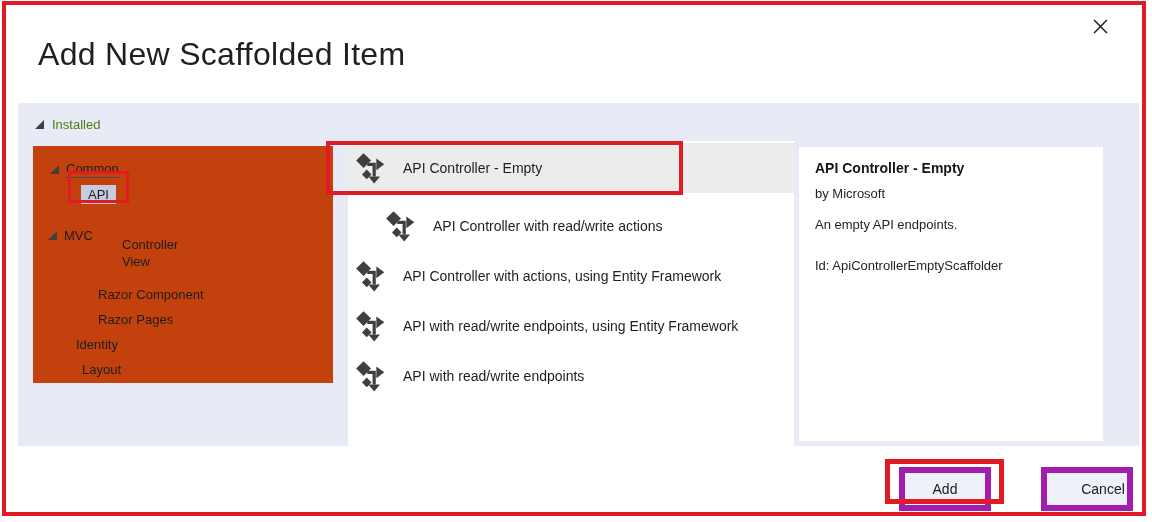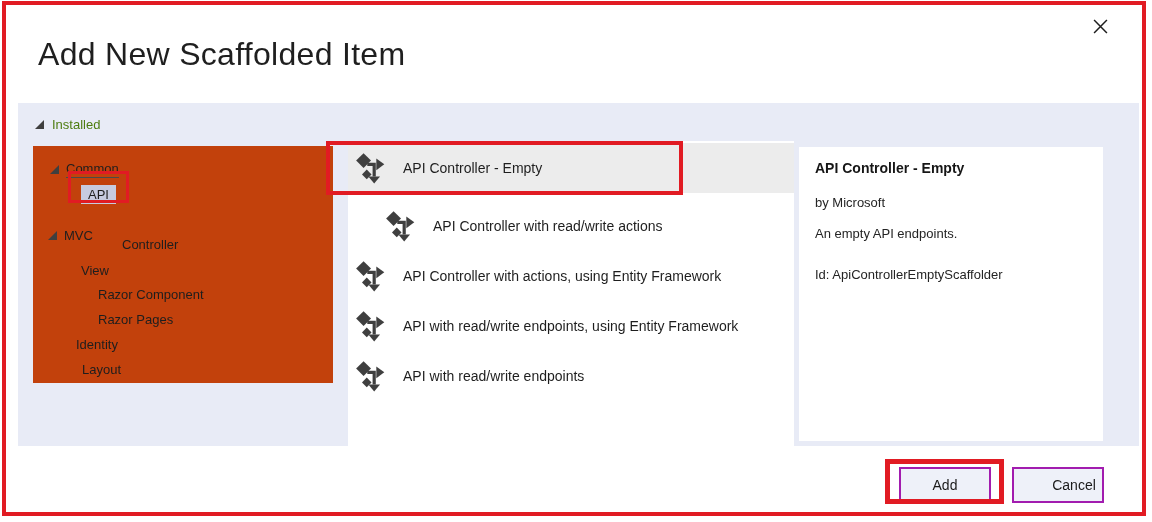--- a/index.html
+++ b/index.html
@@ -29,29 +29,29 @@
   .tree-sel { background:#c7cbdf; padding:2px 7px; }
   .u-line { border-bottom:1px solid #4a4a4a; padding-bottom:1px; }
 
   .list-panel { position:absolute; left:330px; top:38px; width:446px; height:306px; background:#ffffff; }
   .list-row { position:relative; height:50px; display:flex; align-items:center; gap:15px; padding-left:6px; font-size:14px; color:#1e1e1e; cursor:default; }
   .list-row.selected { background:#ececec; }
   .row-gap { margin-top:8px;padding-left:36px; }
 
   .details-panel { position:absolute; left:781px; top:44px; width:304px; height:294px; background:#ffffff; padding:13px 14px 0 16px; font-size:13px; color:#242424; }
   .details-title { font-size:14px; font-weight:bold; color:#161616; }
-  .details-by { margin-top:19px; }
+  .details-by { margin-top:10px; }
   .details-ver { margin-top:3px; }
   .details-desc { margin-top:16px; }
   .details-id { margin-top:26px; }
 
   
-  .btn { position:absolute; width:92px; height:36px; background:#eef1f9; border:2px solid #a21caf; font-family:"Liberation Sans", sans-serif; font-size:14px; color:#1b1b1b; cursor:pointer; display:flex; align-items:center; justify-content:center;text-align:right; }
+  .btn { position:absolute; width:92px; height:44px; background:#eef1f9; border:6px solid #a21caf; font-family:"Liberation Sans", sans-serif; font-size:14px; color:#1b1b1b; cursor:pointer; display:flex; align-items:center; justify-content:center;text-align:right; }
   .btn-add    { left:899px; top:467px; }
-  .btn-cancel { left:1012px; top:467px;padding-left:32px; }
+  .btn-cancel { left:1041px; top:467px;padding-left:32px; }
 
   .exp-icon { display:inline-block; width:9px; height:9px; flex:none; }
   .scaffold-icon { width:34px; height:34px; flex:none; }
 </style>
 </head>
 <body>
 
 <svg width="0" height="0" style="position:absolute">
   <defs>
     <g id="expander">
@@ -103,21 +103,21 @@
         <svg class="exp-icon" viewBox="0 0 10 10">
             <use href="#expander"></use>
           </svg>
         <span>MVC</span>
       </div>
 
       <div class="tree-row" style="top:86px;padding-left:89px;">
         <span>Controller</span>
       </div>
 
-      <div class="tree-row" style="top:112px;padding-left:48px;">
+      <div class="tree-row" style="top:103px;padding-left:89px;">
         <span>View</span>
       </div>
 
       <div class="tree-row" style="top:136px;padding-left:65px;">
         <span>Razor Component</span>
       </div>
 
       <div class="tree-row" style="top:161px;padding-left:65px;text-align:center;">
         <span>Razor Pages</span>
       </div>

